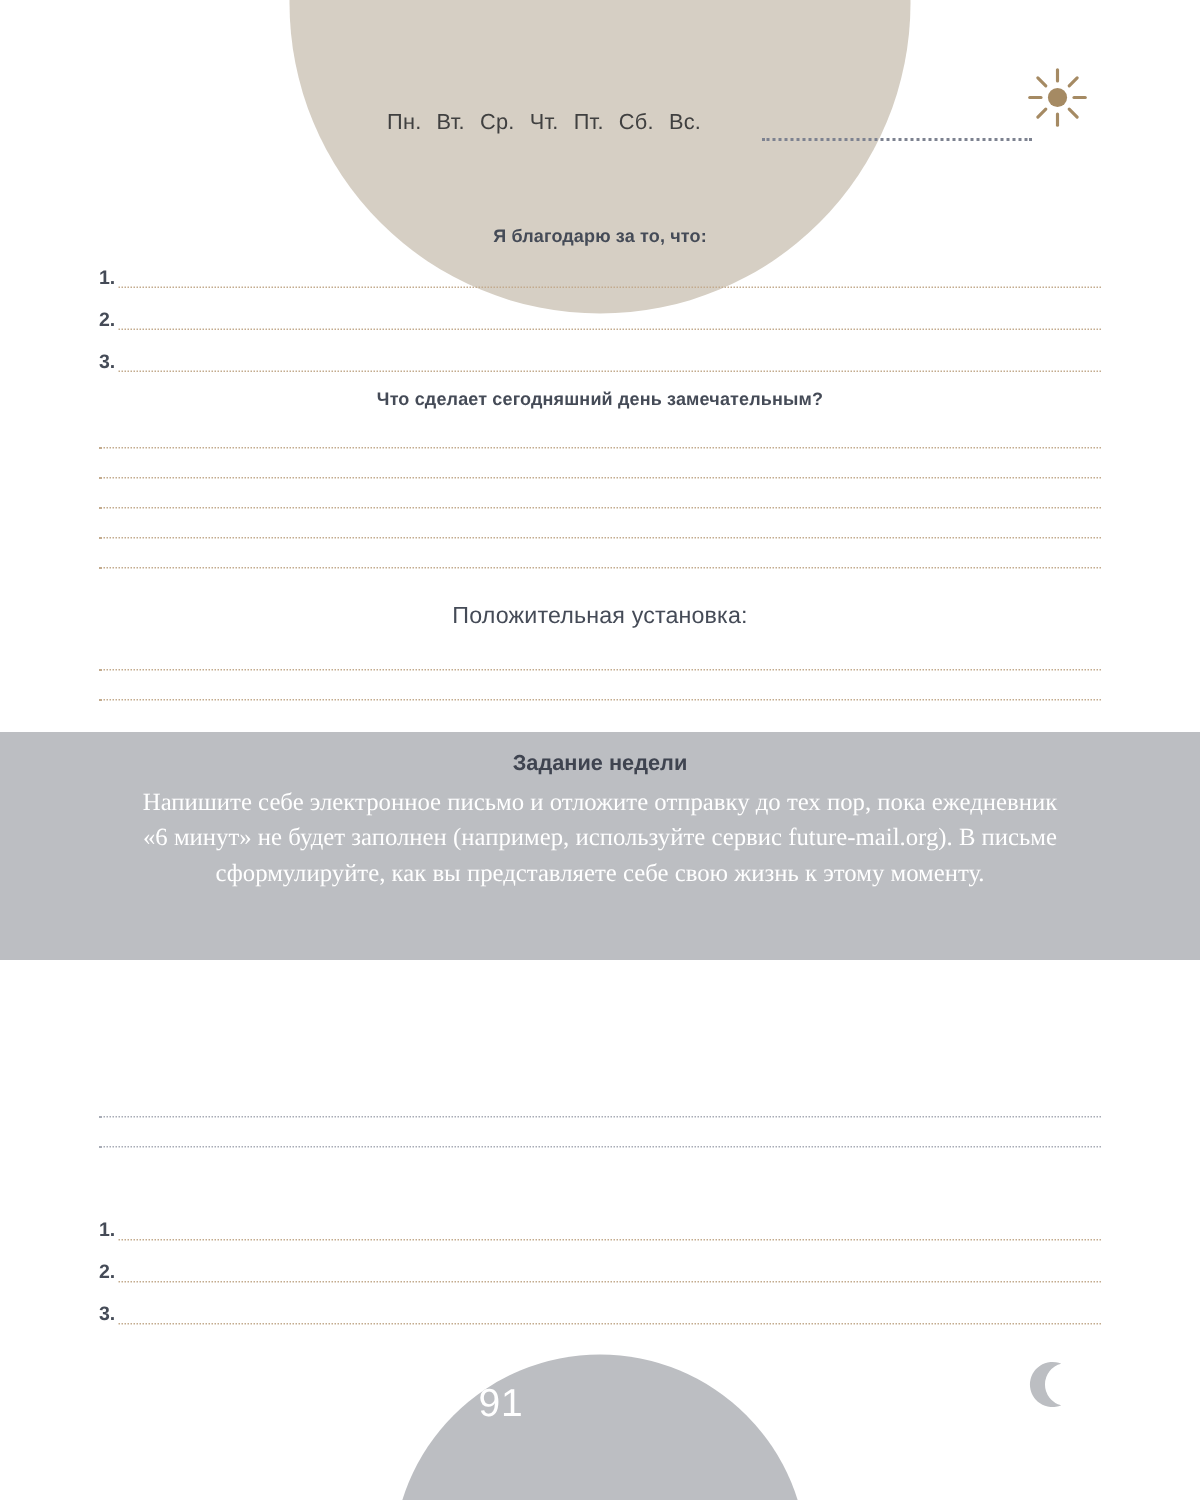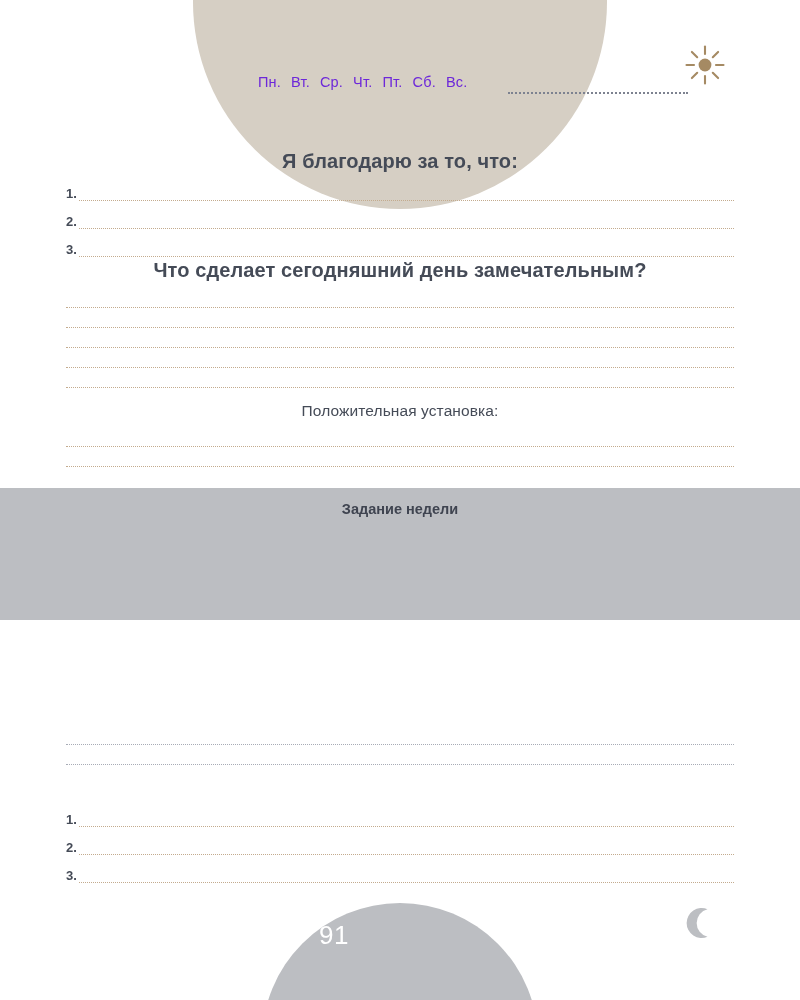--- a/index.html
+++ b/index.html
@@ -70,21 +70,21 @@
     height: 38px;
   }
 
   
   .weekdays {
     position: absolute;
     left: 258px;
     top: 74px;
     font-size: 14.5px;
     letter-spacing: .2px;
-    color: #6d28d9;
+    color: #404040;
     white-space: nowrap;
   }
   .weekdays span { margin-right: 10px; }
   .weekdays span:last-child { margin-right: 0; }
 
   .date-line {
     position: absolute;
     left: 508px;
     top: 92px;
     width: 180px;
@@ -95,21 +95,21 @@
   
   .content {
     position: absolute;
     left: 0;
     top: 0;
     width: 800px;
   }
 
   .heading {
     text-align: center;
-    font-size: 20px;
+    font-size: 12px;
     font-weight: bold;
     color: #454b57;
     letter-spacing: .1px;
   }
   .heading.regular { font-weight: 400; font-size: 15.5px; }
 
   .rule {
     height: 0;
     border-bottom: 1.6px dotted #c3ab8e;
     margin-left: 66px;
@@ -139,21 +139,21 @@
     border-bottom: 1.6px dotted #c3ab8e;
     margin-left: 2px;
   }
 
   
   .task-band {
     position: absolute;
     left: 0;
     top: 488px;
     width: 800px;
-    height: 132px;
+    height: 152px;
     background: #bcbec2;
   }
   .task-title {
     text-align: center;
     font-size: 14.5px;
     font-weight: bold;
     color: #3f4450;
     padding-top: 13px;
   }
   .task-body {
@@ -221,20 +221,21 @@
     <div class="heading">Что сделает сегодняшний день замечательным?</div>
     <div class="rule" style="margin-top:25px;"></div>
     <div class="rule" style="margin-top:19px;"></div>
     <div class="rule" style="margin-top:19px;"></div>
     <div class="rule" style="margin-top:19px;"></div>
     <div class="rule" style="margin-top:19px;"></div>
   </div>
 
   <div class="task-band">
     <div class="task-title">Задание недели</div>
+    <div class="task-body">Напишите себе электронное письмо и отложите отправку до тех пор, пока ежедневник «6 минут» не будет заполнен (например, используйте сервис future-mail.org). В письме сформулируйте, как вы представляете себе свою жизнь к этому моменту.</div>
   </div>
 
 
   <div class="content" style="top:720px;">
     <div class="rule dark" style="margin-top:24px;"></div>
     <div class="rule dark" style="margin-top:19px;"></div>
   </div>
 
   <div class="content" style="top:800px;">
 

